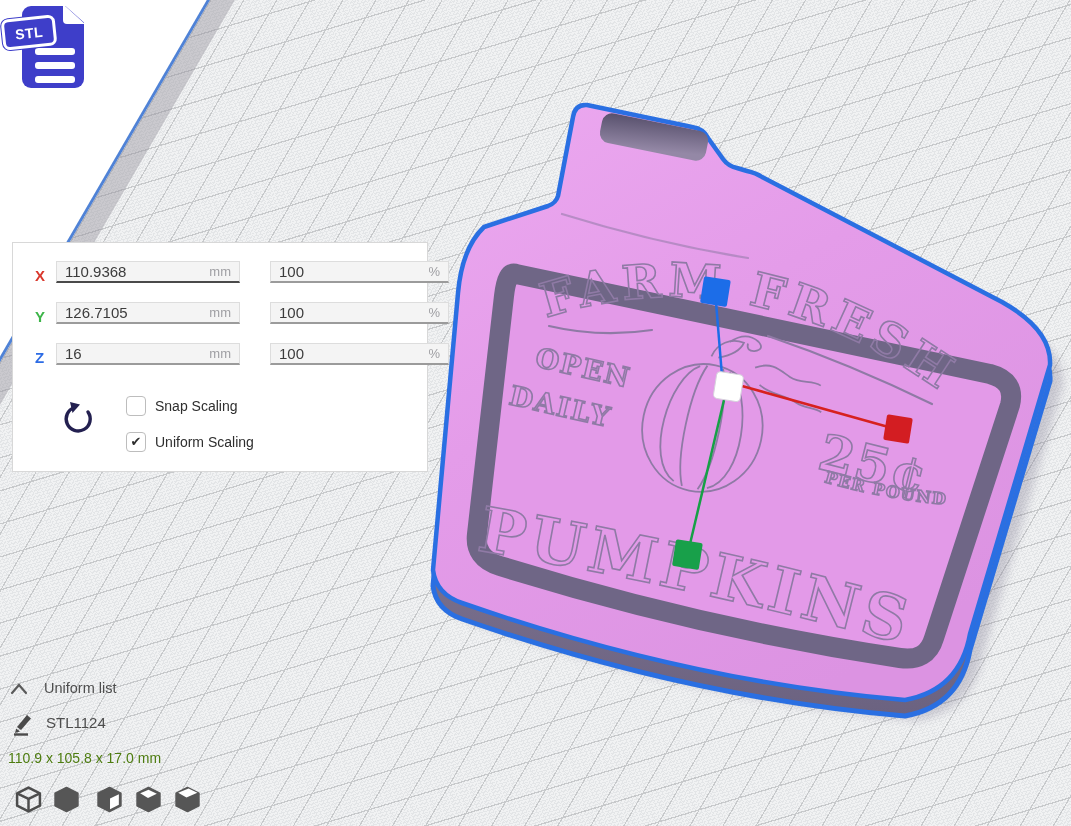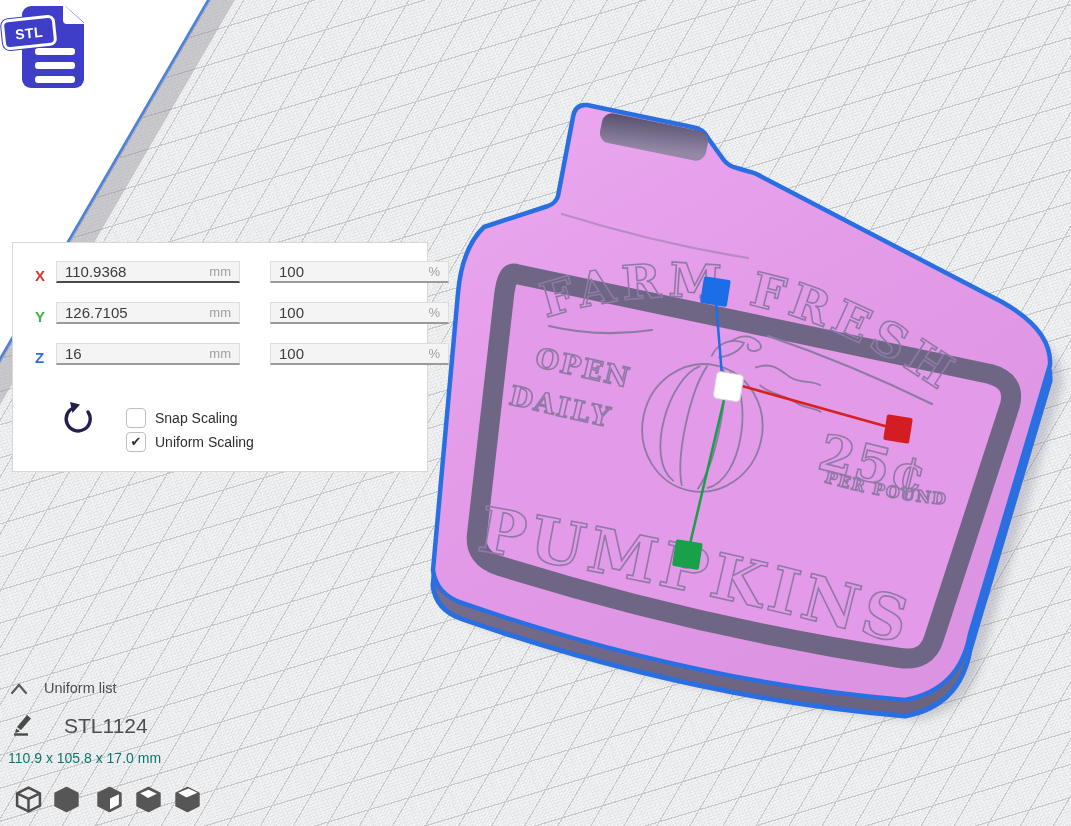--- a/index.html
+++ b/index.html
@@ -50,22 +50,22 @@
   .chk-row{position:absolute;left:113px;height:21px;display:flex;align-items:center;gap:9px;}
   .chk-box{width:20px;height:20px;background:#ffffff;border:1.5px solid #bdbdbd;border-radius:4px;
            box-sizing:border-box;display:flex;align-items:center;justify-content:center;
            font-size:13px;color:#2d2d2d;line-height:1;}
   .chk-label{font-size:14px;color:#2e2e2e;}
   .reset-btn{position:absolute;left:48px;top:158px;width:38px;height:40px;cursor:pointer;}
 
   
   .foot-text{position:absolute;color:#4d4d4d;z-index:6;}
   .objlist-title{left:44px;top:680px;font-size:14.5px;}
-  .objlist-item{left:64px;top:714px;font-size:21px;}
-  .objlist-dims{left:8px;top:750px;font-size:14px;color:#0f766e;}
+  .objlist-item{left:46px;top:714px;font-size:15px;}
+  .objlist-dims{left:8px;top:750px;font-size:14px;color:#4d7c0f;}
   .chevron-up{position:absolute;left:10px;top:682px;z-index:6;}
   .pencil{position:absolute;left:12px;top:710px;z-index:6;}
 
   .view-toolbar{position:absolute;left:0;top:786px;height:30px;z-index:6;}
   .view-btn{position:absolute;top:0;width:27px;height:27px;cursor:pointer;}
 
   .eng{fill:none;stroke:#8f7aa5;stroke-width:1.6;font-family:"DejaVu Serif",serif;font-weight:bold;}
   .engline{fill:none;stroke:#8f7aa5;stroke-width:2.2;stroke-linecap:round;}
 </style>
 </head>
@@ -204,21 +204,21 @@
         <span>100</span>
         <span class="suffix">%</span>
       </div>
     </div>
 
     <svg class="reset-btn" viewBox="0 0 38 40">
       <path d="M 27 11 A 12 12 0 1 1 13.5 6.5" fill="none" stroke="#232050" stroke-width="3.4" stroke-linecap="round"></path>
       <polygon points="9,1 19,3.5 11.5,12" fill="#232050"></polygon>
     </svg>
 
-    <div class="chk-row" style="top:164px;">
+    <div class="chk-row" style="top:152px;">
       <div class="chk-box">
         <span></span>
       </div>
       <span class="chk-label">Snap Scaling</span>
     </div>
     <div class="chk-row" style="top:188px;">
       <div class="chk-box">
         <span>✔</span>
       </div>
       <span class="chk-label">Uniform Scaling</span>

